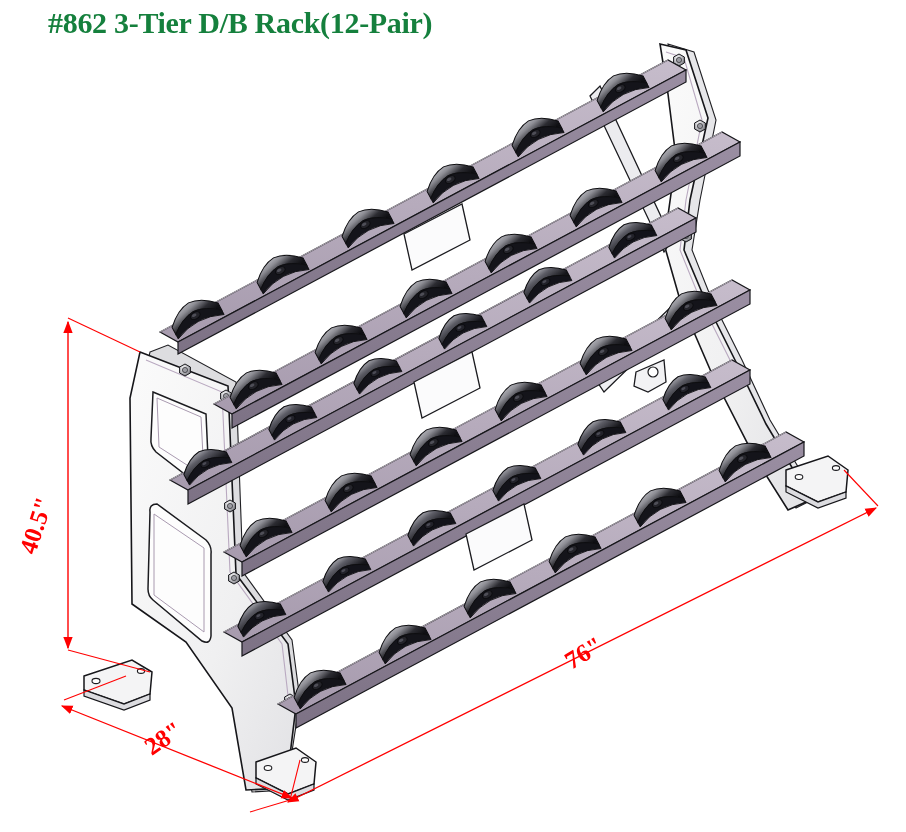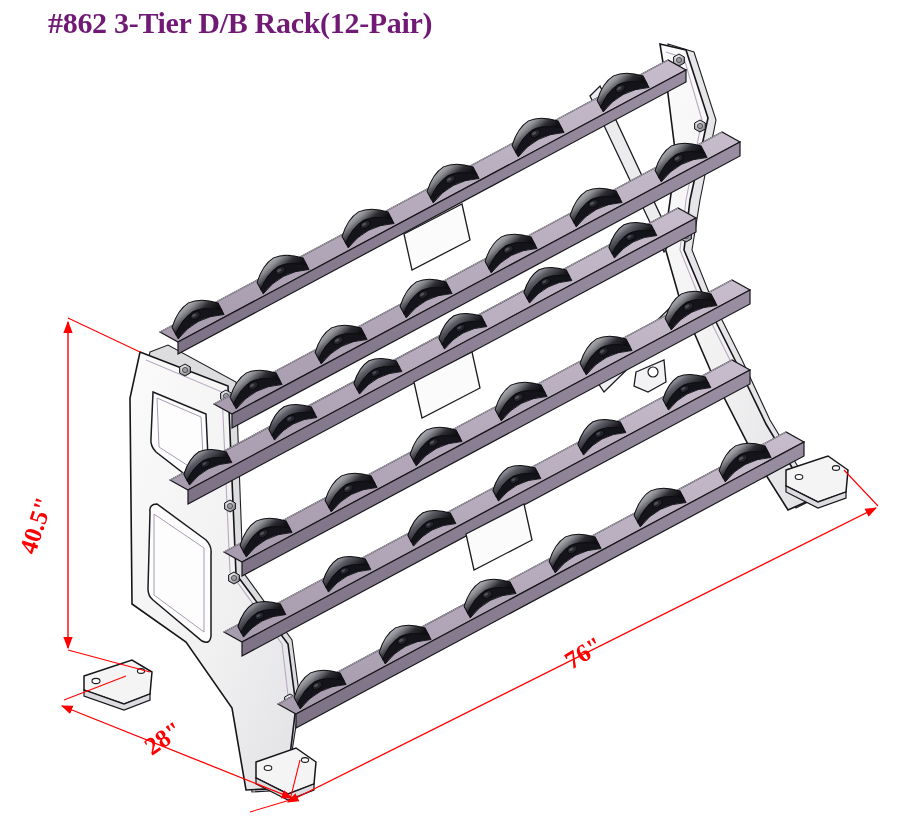--- a/index.html
+++ b/index.html
@@ -3,21 +3,21 @@
 <meta charset="utf-8">
 <style>
   html,body{margin:0;padding:0;background:#ffffff;}
   body{width:906px;height:832px;position:relative;overflow:hidden;
        font-family:"Liberation Sans",sans-serif;}
   #stage{position:absolute;inset:0;width:906px;height:832px;}
   #title{
     position:absolute;left:48px;top:6px;
     font-family:"Liberation Serif",serif;
     font-weight:bold;font-size:30px;letter-spacing:-0.3px;
-    color:#701a75;white-space:nowrap;
+    color:#15803d;white-space:nowrap;
   }
   svg{position:absolute;left:0;top:0;width:906px;height:832px;}
   .dimtext{
     fill:#ff0000;font-family:"Liberation Serif",serif;
     font-weight:bold;font-size:25px;
   }
 </style>
 </head>
 <body>
 

